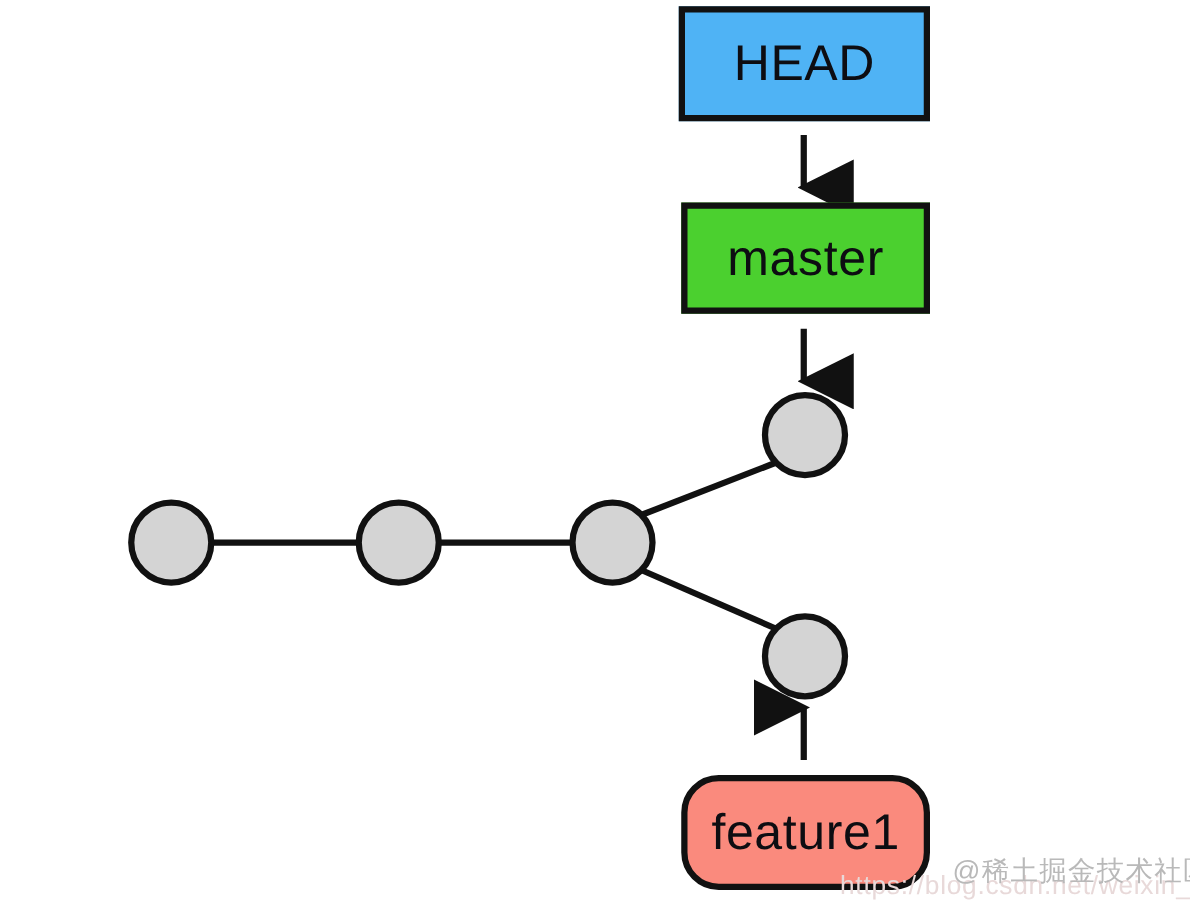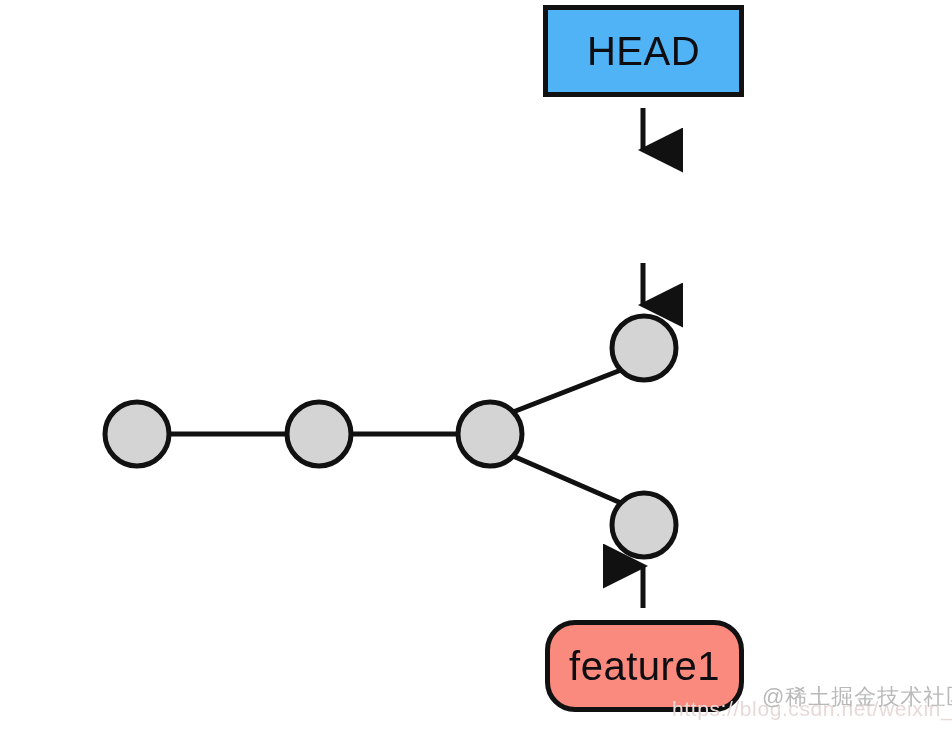--- a/index.html
+++ b/index.html
@@ -112,20 +112,21 @@
       <circle cx="137" cy="434" r="32" fill="#d4d4d4" stroke="#111111" stroke-width="5"></circle>
       <circle cx="319" cy="434" r="32" fill="#d4d4d4" stroke="#111111" stroke-width="5"></circle>
       <circle cx="490" cy="434" r="32" fill="#d4d4d4" stroke="#111111" stroke-width="5"></circle>
       <circle cx="644" cy="348" r="32" fill="#d4d4d4" stroke="#111111" stroke-width="5"></circle>
       <circle cx="644" cy="525" r="32" fill="#d4d4d4" stroke="#111111" stroke-width="5"></circle>
     </g>
   </svg>
 
   <div class="ref-box" id="box-head">HEAD</div>
 
+  <div class="ref-box" id="box-master">master</div>
 
   <div class="ref-box" id="box-feature1">feature1</div>
 
   <div class="watermark" id="watermark-url">https://blog.csdn.net/weixin_45502729</div>
 
   <div class="watermark" id="watermark-community">@稀土掘金技术社区</div>
 
 </div>
 
 </body></html>

